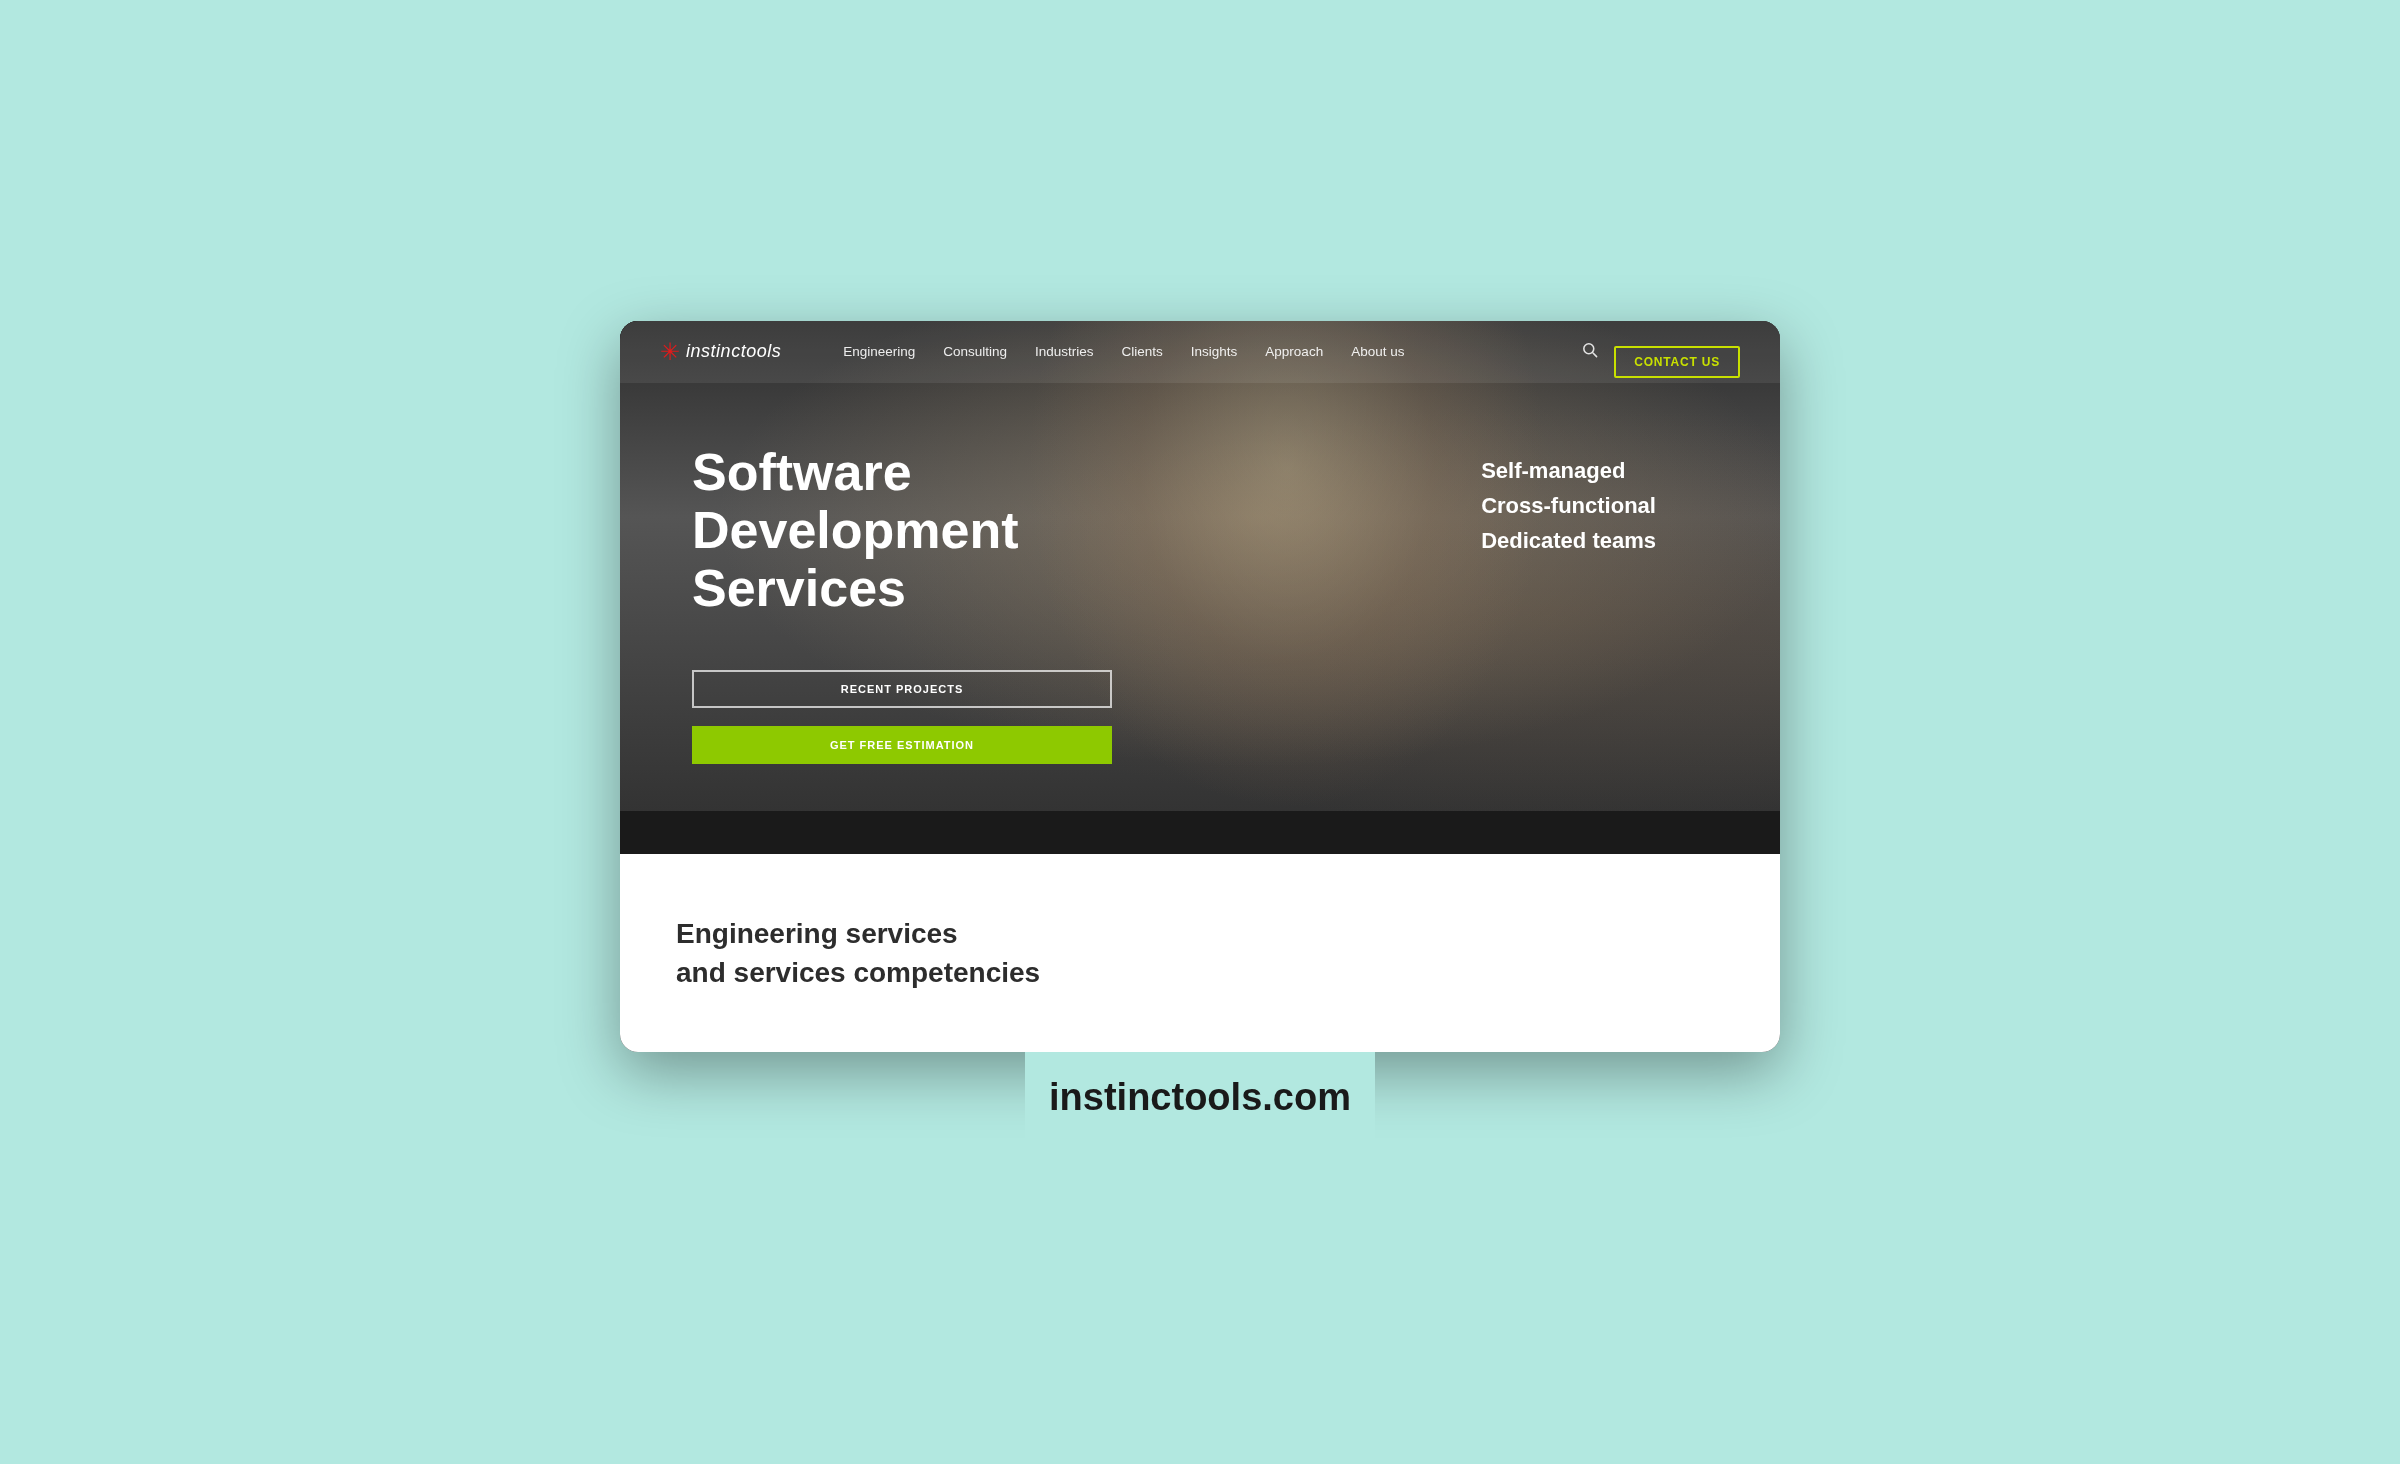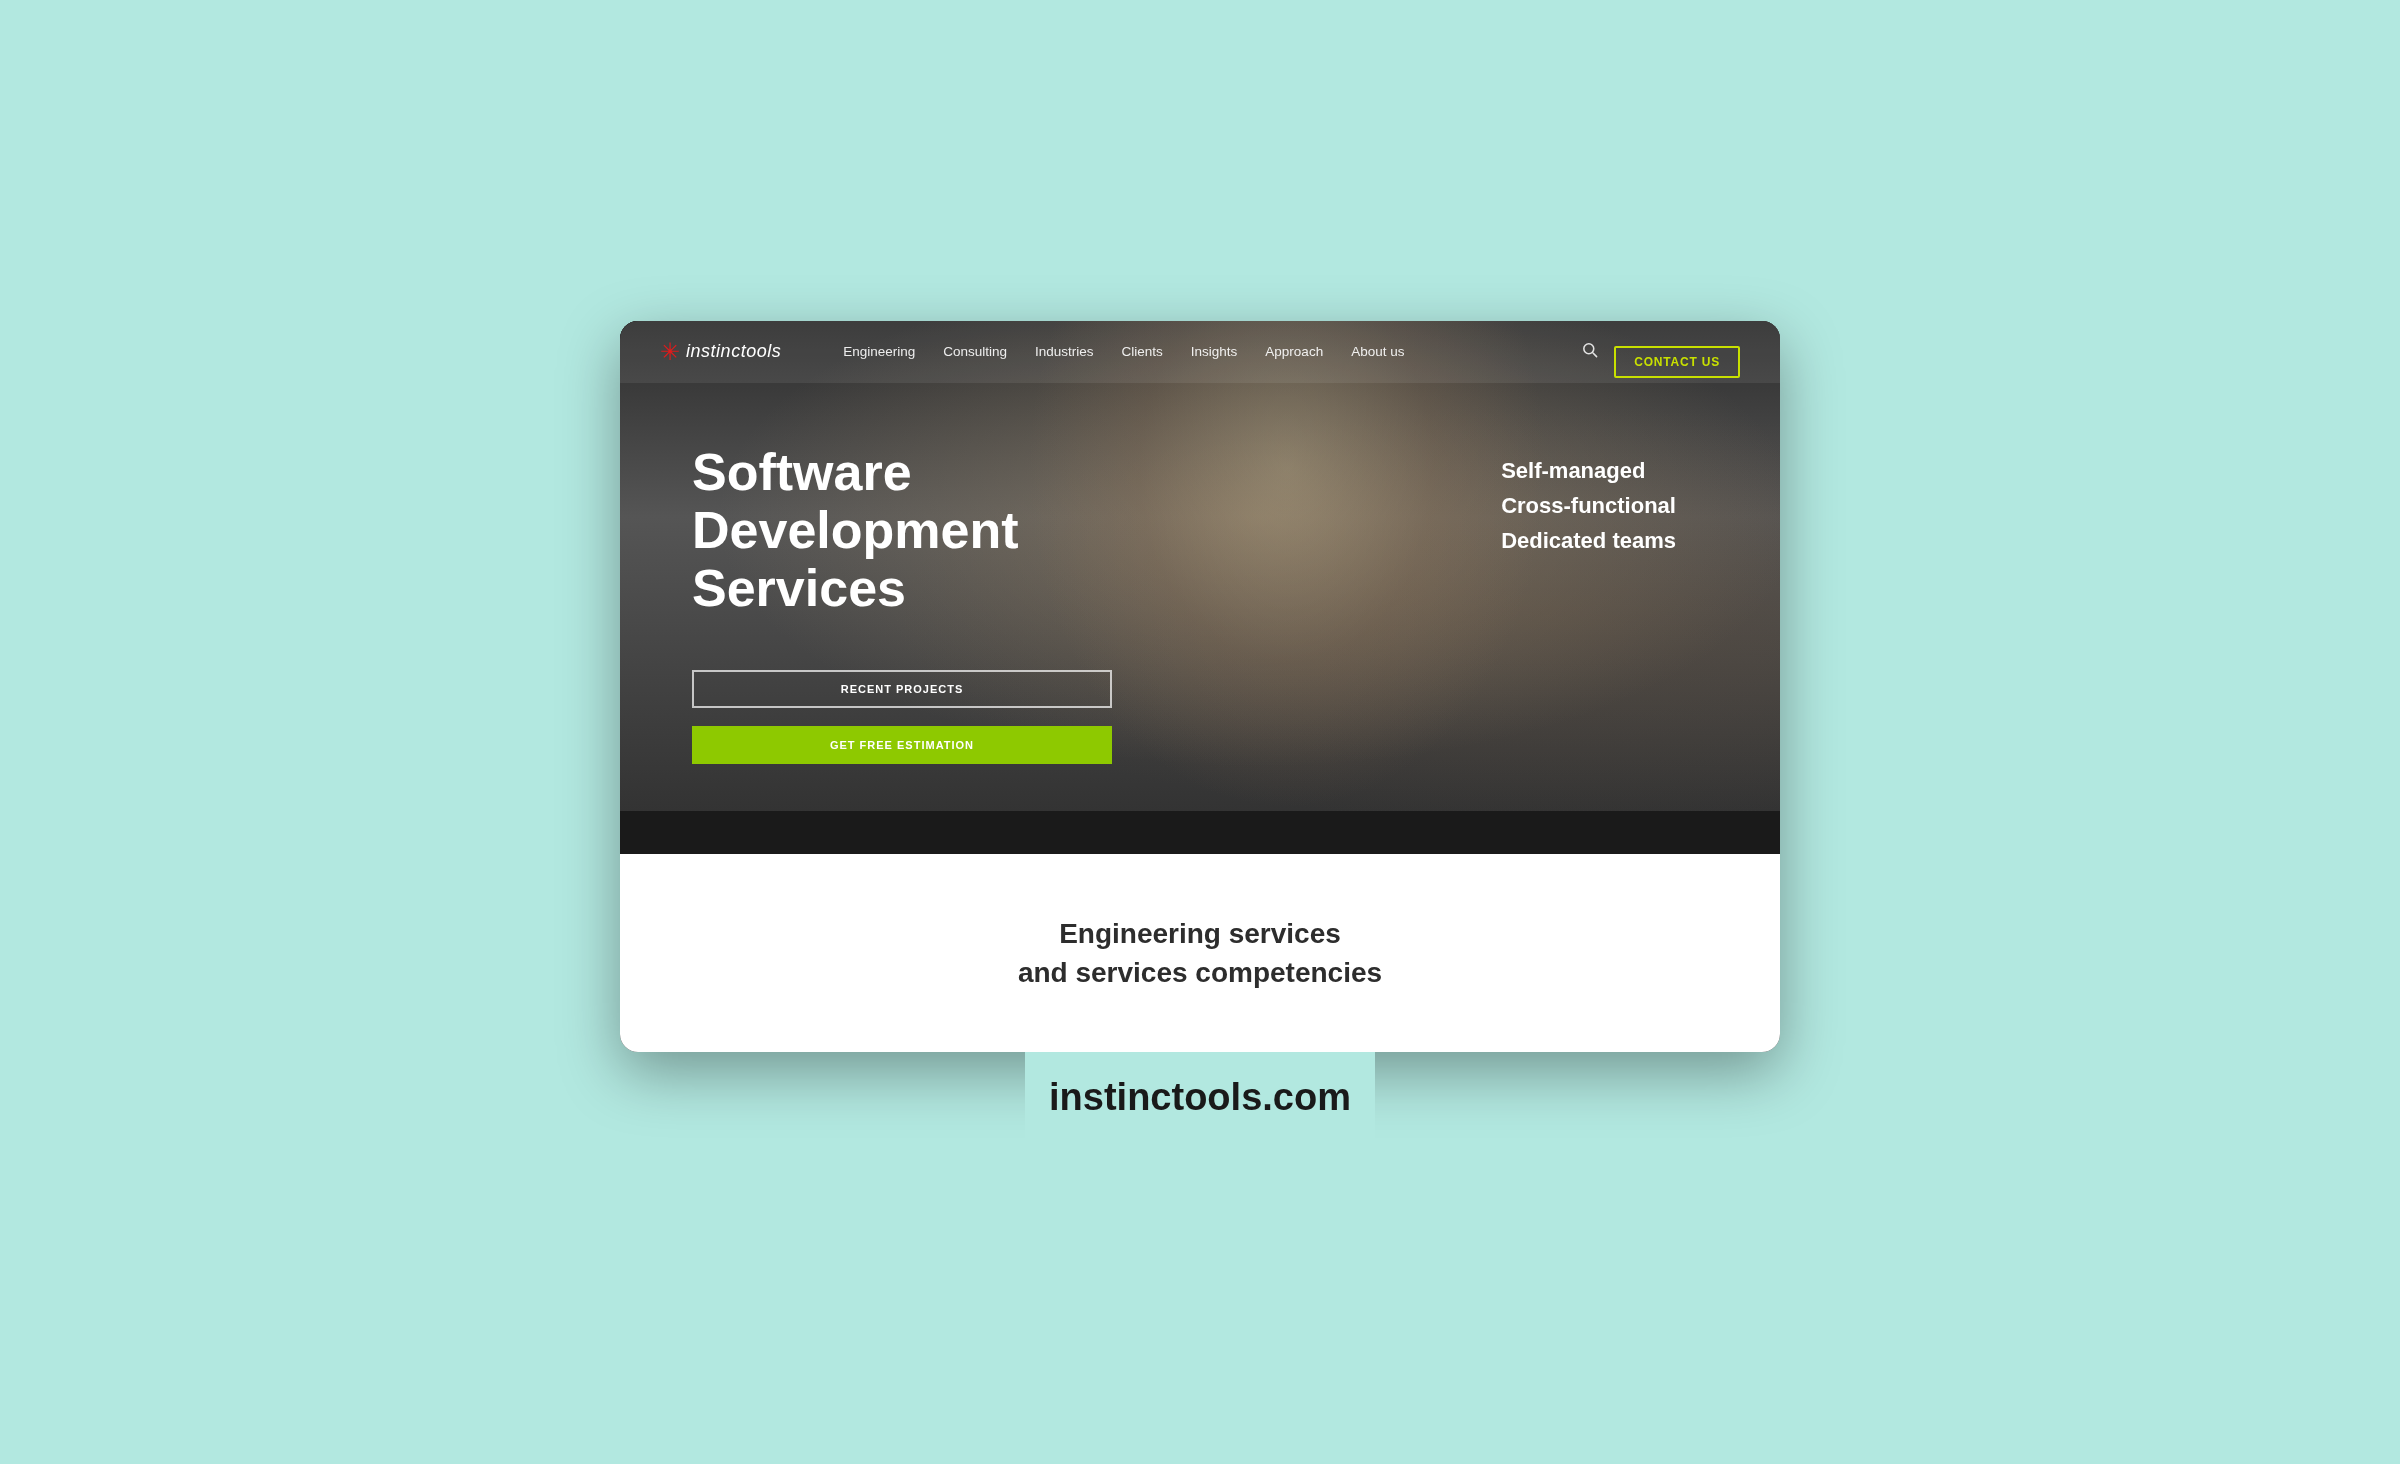--- a/index.html
+++ b/index.html
@@ -160,21 +160,21 @@
     .hero-title {
       color: #fff;
       font-size: 52px;
       font-weight: 800;
       line-height: 1.12;
       max-width: 420px;
     }
 
     .hero-right {
       padding-top: 10px;
-      margin-right: 64px;
+      margin-right: 84px;
     }
 
     .hero-tagline {
       color: #fff;
       font-size: 22px;
       font-weight: 700;
       line-height: 1.6;
     }
 
     .hero-buttons {
@@ -204,22 +204,22 @@
       font-size: 11px;
       font-weight: 700;
       letter-spacing: 1px;
       text-transform: uppercase;
       cursor: pointer;
     }
 
     
     .white-section {
       background: #fff;
-      padding: 60px 33px;
-      text-align: center;
+      padding: 60px 56px;
+      text-align: left;
       margin-top: 43px;
     }
 
     .section-heading {
       font-size: 28px;
       font-weight: 600;
       color: #2d2d2d;
       line-height: 1.4;
     }
 

